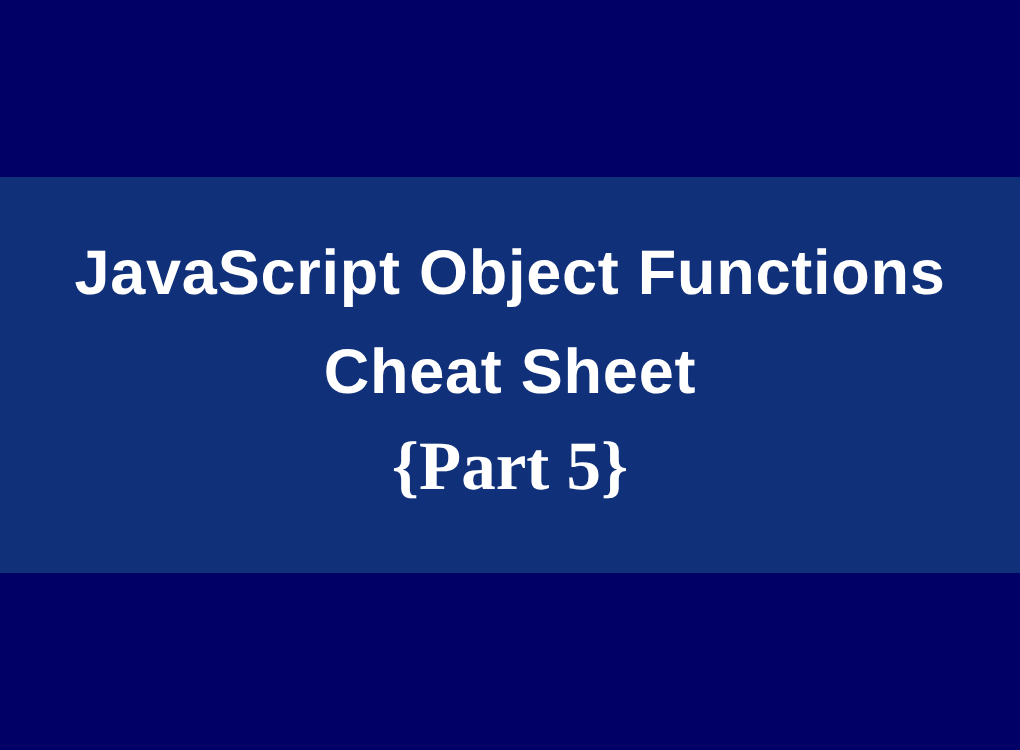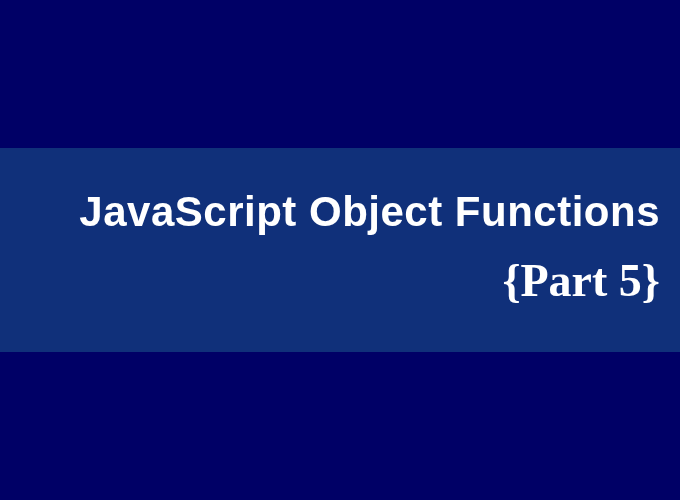--- a/index.html
+++ b/index.html
@@ -13,21 +13,21 @@
       background-color: #000066;
       display: flex;
       align-items: center;
       justify-content: center;
       font-family: Arial, Helvetica, sans-serif;
     }
     .banner {
       width: 100%;
       background-color: #10307a;
       padding: 40px 20px 45px 20px;
-      text-align: right;
+      text-align: center;
     }
     .title-line1 {
       color: #ffffff;
       font-weight: 900;
       font-size: 42px;
       letter-spacing: 0.5px;
       margin-bottom: 18px;
     }
     .title-line2 {
       color: #ffffff;
@@ -47,16 +47,17 @@
     }
     .part-text {
       position: relative;
     }
   </style>
 </head>
 <body>
 
 <div class="banner">
   <div class="title-line1">JavaScript Object Functions</div>
+  <div class="title-line2">Cheat Sheet</div>
   <div class="subtitle">
     <span class="brace">{</span><span class="part-text">Part 5</span><span class="brace">}</span>
   </div>
 </div>
 
 </body></html>

